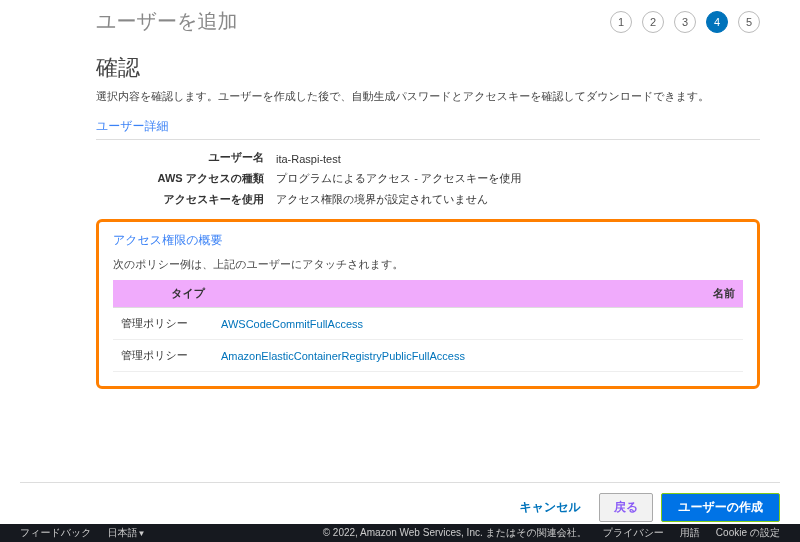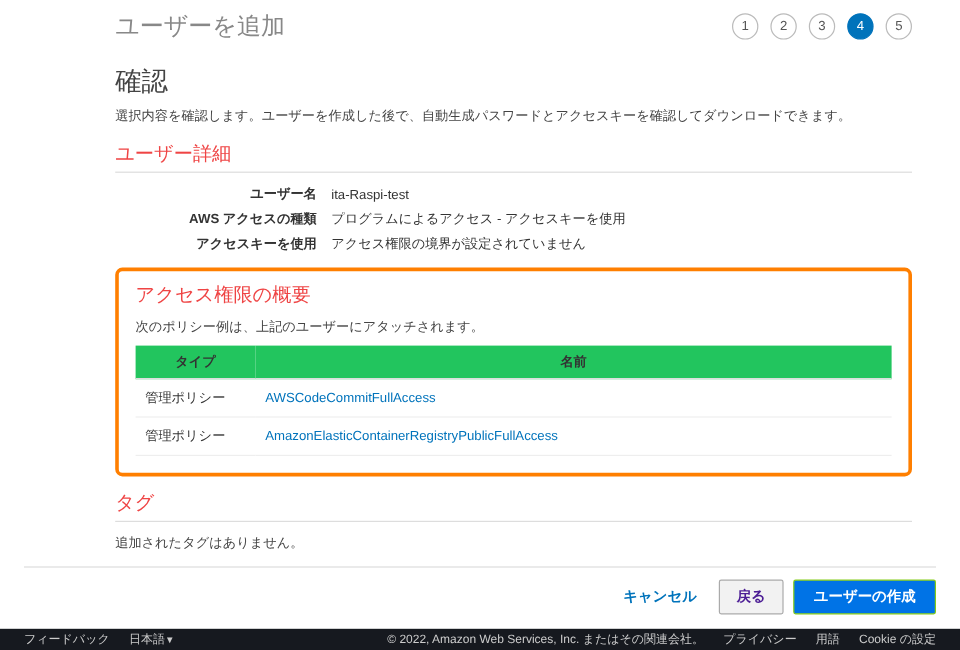--- a/index.html
+++ b/index.html
@@ -54,23 +54,23 @@
     font-weight: 400;
     color: #444;
     margin-bottom: 6px;
   }
   .section-desc {
     font-size: 11px;
     color: #444;
     margin-bottom: 14px;
   }
   h3.subsection {
-    font-size: 16px;
+    font-size: 12px;
     font-weight: 400;
-    color: #ef4444;
+    color: #3b82f6;
     border-bottom: 1px solid #ddd;
     padding-bottom: 4px;
     margin-bottom: 10px;
   }
   .detail-row {
     display: flex;
     font-size: 11px;
     margin-bottom: 6px;
     align-items: flex-end;
   }
@@ -91,43 +91,43 @@
     margin-top: 12px;
     margin-bottom: 12px;
   }
   .policy-table {
     width: 100%;
     border-collapse: collapse;
     margin-top: 8px;
     font-size: 11px;
   }
   .policy-table th {
-    background: #22c55e;
-    text-align: center;
+    background: #f0abfc;
+    text-align: right;
     padding: 6px 8px;
     font-weight: bold;
     color: #333;
     border-bottom: 1px solid #ddd;
     margin-left: 24px;
   }
   .policy-table td {
     padding: 8px 8px;
     border-bottom: 1px solid #eee;
   }
   .policy-table td.name a {
     color: #0073bb;
     text-decoration: none;
   }
   .col-type { width: 100px; }
   .tags-section {
     margin-top: 10px;
   }
   .button-bar {
     position: absolute;
-    bottom: 30px;
+    bottom: 20px;
     right: 20px;
     display: flex;
     gap: 8px;
     align-items: center;
     border-top: 1px solid #ddd;
     padding-top: 10px;
     left: 20px;
     justify-content: flex-end;
   }
   .btn-link {
@@ -139,21 +139,21 @@
     cursor: pointer;
     padding: 6px 10px;
   }
   .btn-default {
     background: #f2f2f2;
     border: 1px solid #aaa;
     border-radius: 2px;
     padding: 5px 14px;
     font-size: 12px;
     font-weight: bold;
-    color: #4c1d95;
+    color: #8b5cf6;
     cursor: pointer;
   }
   .btn-primary {
     background: #0073e6;
     border: 1px solid #84cc16;
     border-radius: 2px;
     padding: 5px 16px;
     font-size: 12px;
     font-weight: bold;
     color: #fff;
@@ -229,24 +229,20 @@
           <td class="name"><a href="#">AWSCodeCommitFullAccess</a></td>
         </tr>
         <tr>
           <td>管理ポリシー</td>
           <td class="name"><a href="#">AmazonElasticContainerRegistryPublicFullAccess</a></td>
         </tr>
       </tbody>
     </table>
   </div>
 
-  <div class="tags-section">
-    <h3 class="subsection">タグ</h3>
-    <div class="section-desc">追加されたタグはありません。</div>
-  </div>
 </div>
 
 <div class="button-bar">
   <button class="btn-link">キャンセル</button>
   <button class="btn-default">戻る</button>
   <button class="btn-primary">ユーザーの作成</button>
 </div>
 
 <div class="footer">
   <div class="left">

